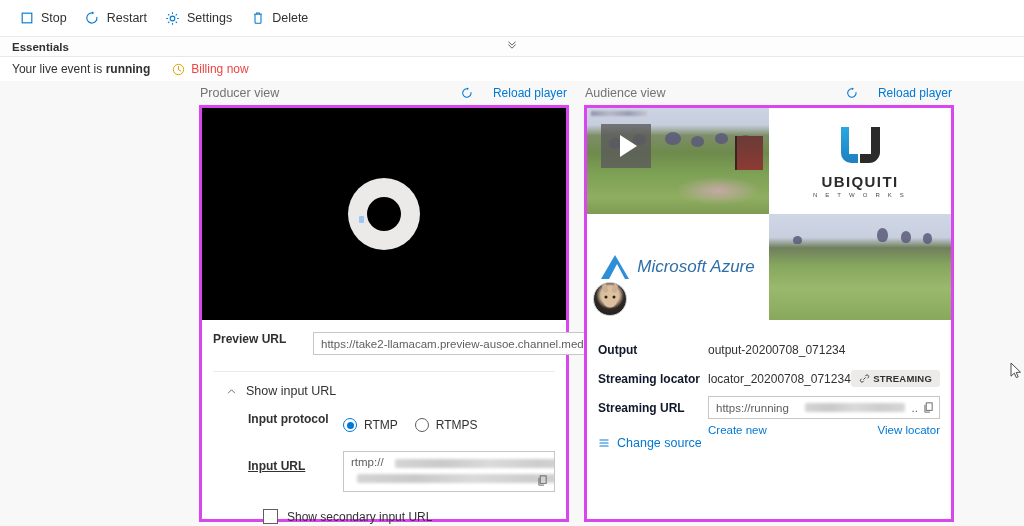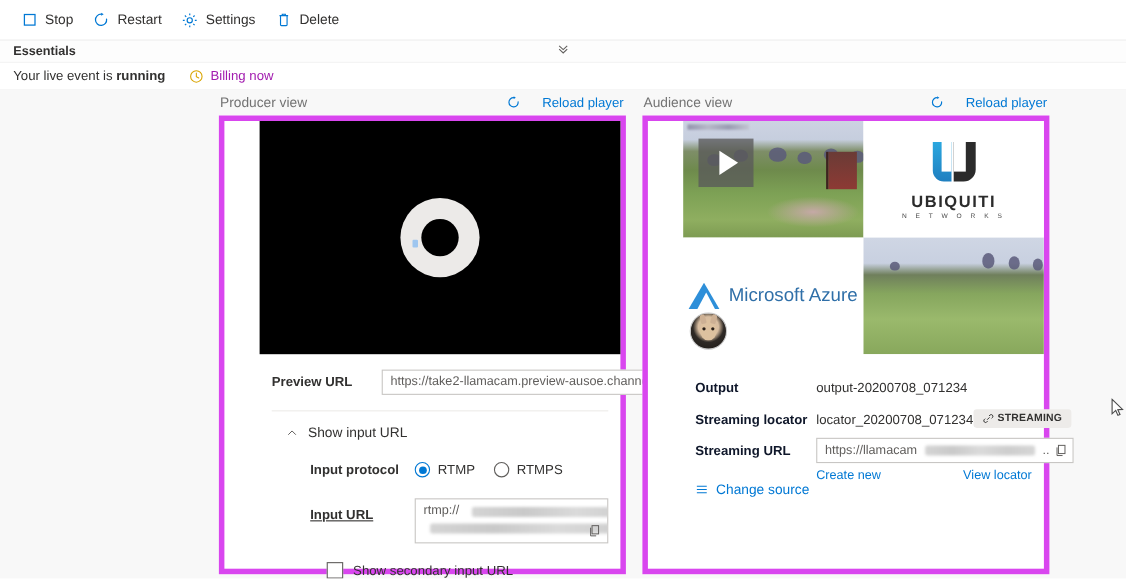--- a/index.html
+++ b/index.html
@@ -89,21 +89,21 @@
     box-sizing: border-box;
     background: #ffffff;
   }
   .status-text { font-size: 12px; color: #323130; }
   .status-text b { font-weight: bold; }
   .billing {
     display: flex;
     align-items: center;
     gap: 6px;
     font-size: 12px;
-    color: #a21caf;
+    color: #ef4444;
   }
   .billing-ico { color: #d9a400; width: 13px; height: 13px; display: block; }
 
   
   .main {
     position: absolute;
     left: 0; top: 81px; right: 0; bottom: 0;
     background: #f8f8f8;
   }
   .panels {
@@ -129,23 +129,22 @@
     align-items: center;
     gap: 20px;
     color: #0078d4;
     font-size: 12px;
     cursor: pointer;
   }
   .reload-ico { width: 12px; height: 12px; display: block; }
 
   .card {
     background: #ffffff;
-    border: 5px solid #d946ef;
-    box-sizing: border-box;
-    padding-left: 32px;
+    border: 3px solid #d946ef;
+    box-sizing: border-box;
   }
   .card-left  { height: 417px; }
   .card-right { height: 417px; }
 
   
   .video-black {
     background: #000000;
     height: 212px;
     display: flex;
     align-items: center;
@@ -175,21 +174,20 @@
     background: #9ec6ef;
     left: 11px;
     top: 38px;
     border-radius: 1px;
   }
 
   
   .pbody { padding: 12px 11px 0 11px; }
   .row {
     display: flex;
-    align-items: center;
     min-height: 26px;
   }
   .row-label {
     font-size: 12px;
     font-weight: bold;
     color: #323130;
     width: 100px;
     flex: 0 0 auto;
   }
   .txtfield {
@@ -403,21 +401,21 @@
     font-weight: bold;
   }
   .ubnt-sub {
     font-size: 6px;
     letter-spacing: 3.2px;
     color: #4a4a4a;
     margin-top: 2px;
   }
 
   
-  .azure { display: flex; align-items: center; gap: 8px; }
+  .azure { display: flex; align-items: center; gap: 8px; font-style: italic; }
   .azure-mark {
     width: 0; height: 0;
     border-left: 14px solid transparent;
     border-right: 14px solid transparent;
     border-bottom: 24px solid #2e8fd9;
     position: relative;
   }
   .azure-mark::after {
     content: "";
     position: absolute;
@@ -785,21 +783,21 @@
                     </g>
                   </svg>
               </span>
               <span>STREAMING</span>
             </span>
           </div>
 
           <div class="arow">
             <span class="arow-label">Streaming URL</span>
             <div class="txtfield">
-              <span class="val">https://llamacam</span>
+              <span class="val">https://running</span>
               <span class="blur-line" style="flex:1;min-width:100px;margin:0 3px;"></span>
               <span>..</span>
               <span>
                 <svg class="copy-ico" viewBox="0 0 16 16">
                     <g fill="none" stroke="currentColor" stroke-width="1.1">
                       <rect x="5.2" y="2.3" width="7.3" height="9.2"></rect>
                       <path d="M9.8 13.7H3.6V4.6"></path>
                     </g>
                   </svg>
               </span>

